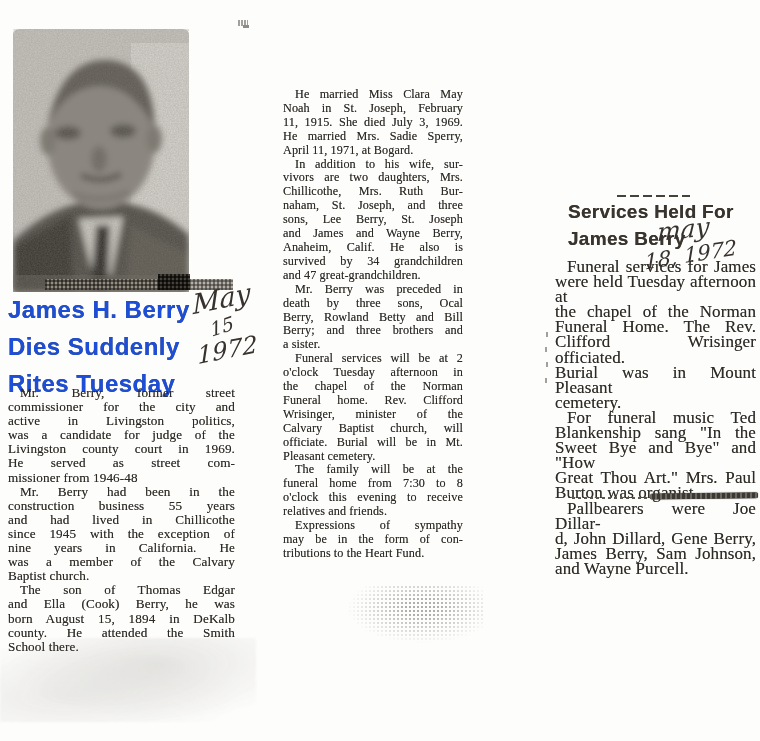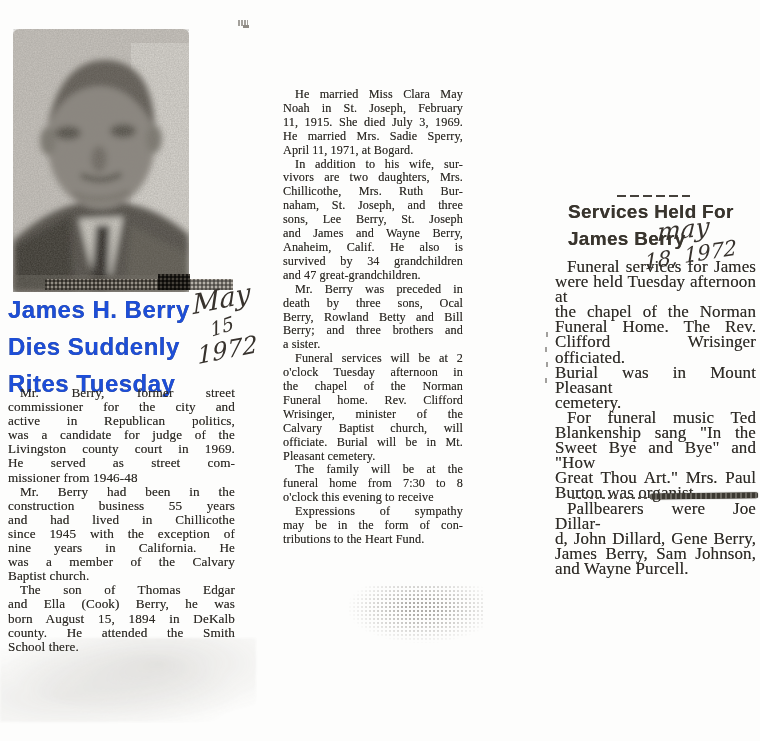--- a/index.html
+++ b/index.html
@@ -139,21 +139,21 @@
 Rites Tuesday</h1>
 
   <span class="hw hw1-month">May</span>
   <span class="hw hw1-day">15</span>
   <span class="hw hw1-year">1972</span>
 
   <div class="col col1">
     <p class="np">
         <span class="jline">Mr. Berry, former street</span>
         <span class="jline">commissioner for the city and</span>
-        <span class="jline">active in Republican politics,</span>
+        <span class="jline">active in Livingston politics,</span>
         <span class="jline">was a candidate for judge of the</span>
         <span class="jline">Livingston county court in 1969.</span>
         <span class="jline">He served as street com-</span>
         <span class="jline">missioner from 1946-48</span>
       </p>
     <p class="np">
         <span class="jline">Mr. Berry had been in the</span>
         <span class="jline">construction business 55 years</span>
         <span class="jline">and had lived in Chillicothe</span>
         <span class="jline">since 1945 with the exception of</span>
@@ -203,20 +203,21 @@
         <span class="jline">Funeral home. Rev. Clifford</span>
         <span class="jline">Wrisinger, minister of the</span>
         <span class="jline">Calvary Baptist church, will</span>
         <span class="jline">officiate. Burial will be in Mt.</span>
         <span class="jline">Pleasant cemetery.</span>
       </p>
     <p class="np">
         <span class="jline">The family will be at the</span>
         <span class="jline">funeral home from 7:30 to 8</span>
         <span class="jline">o'clock this evening to receive</span>
+        <span class="jline">relatives and friends.</span>
       </p>
     <p class="np">
         <span class="jline">Expressions of sympathy</span>
         <span class="jline">may be in the form of con-</span>
         <span class="jline">tributions to the Heart Fund.</span>
       </p>
   </div>
 
   <div class="smudge-mid"></div>
   <div class="smudge-left"></div>

